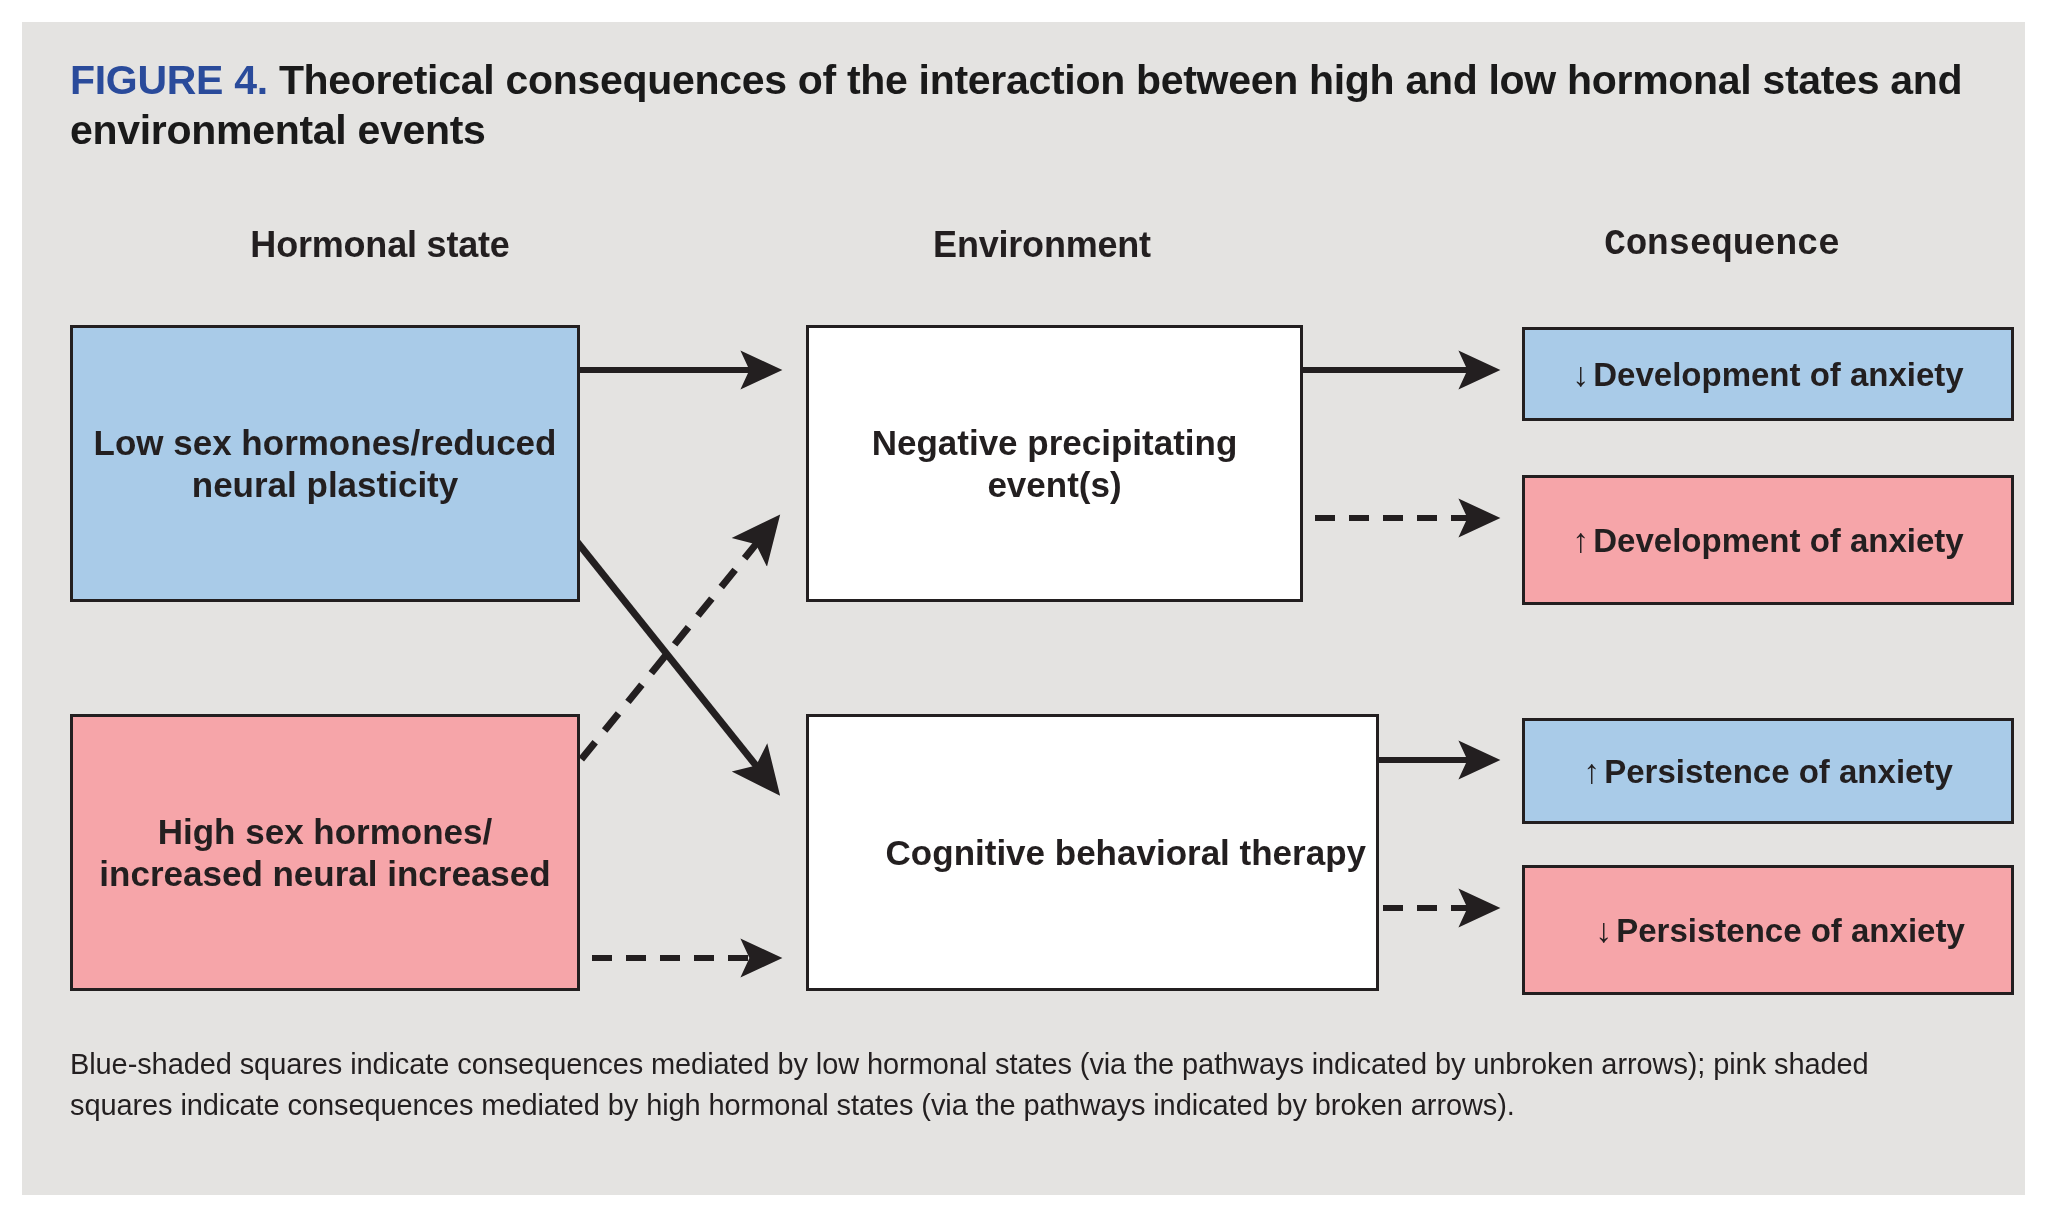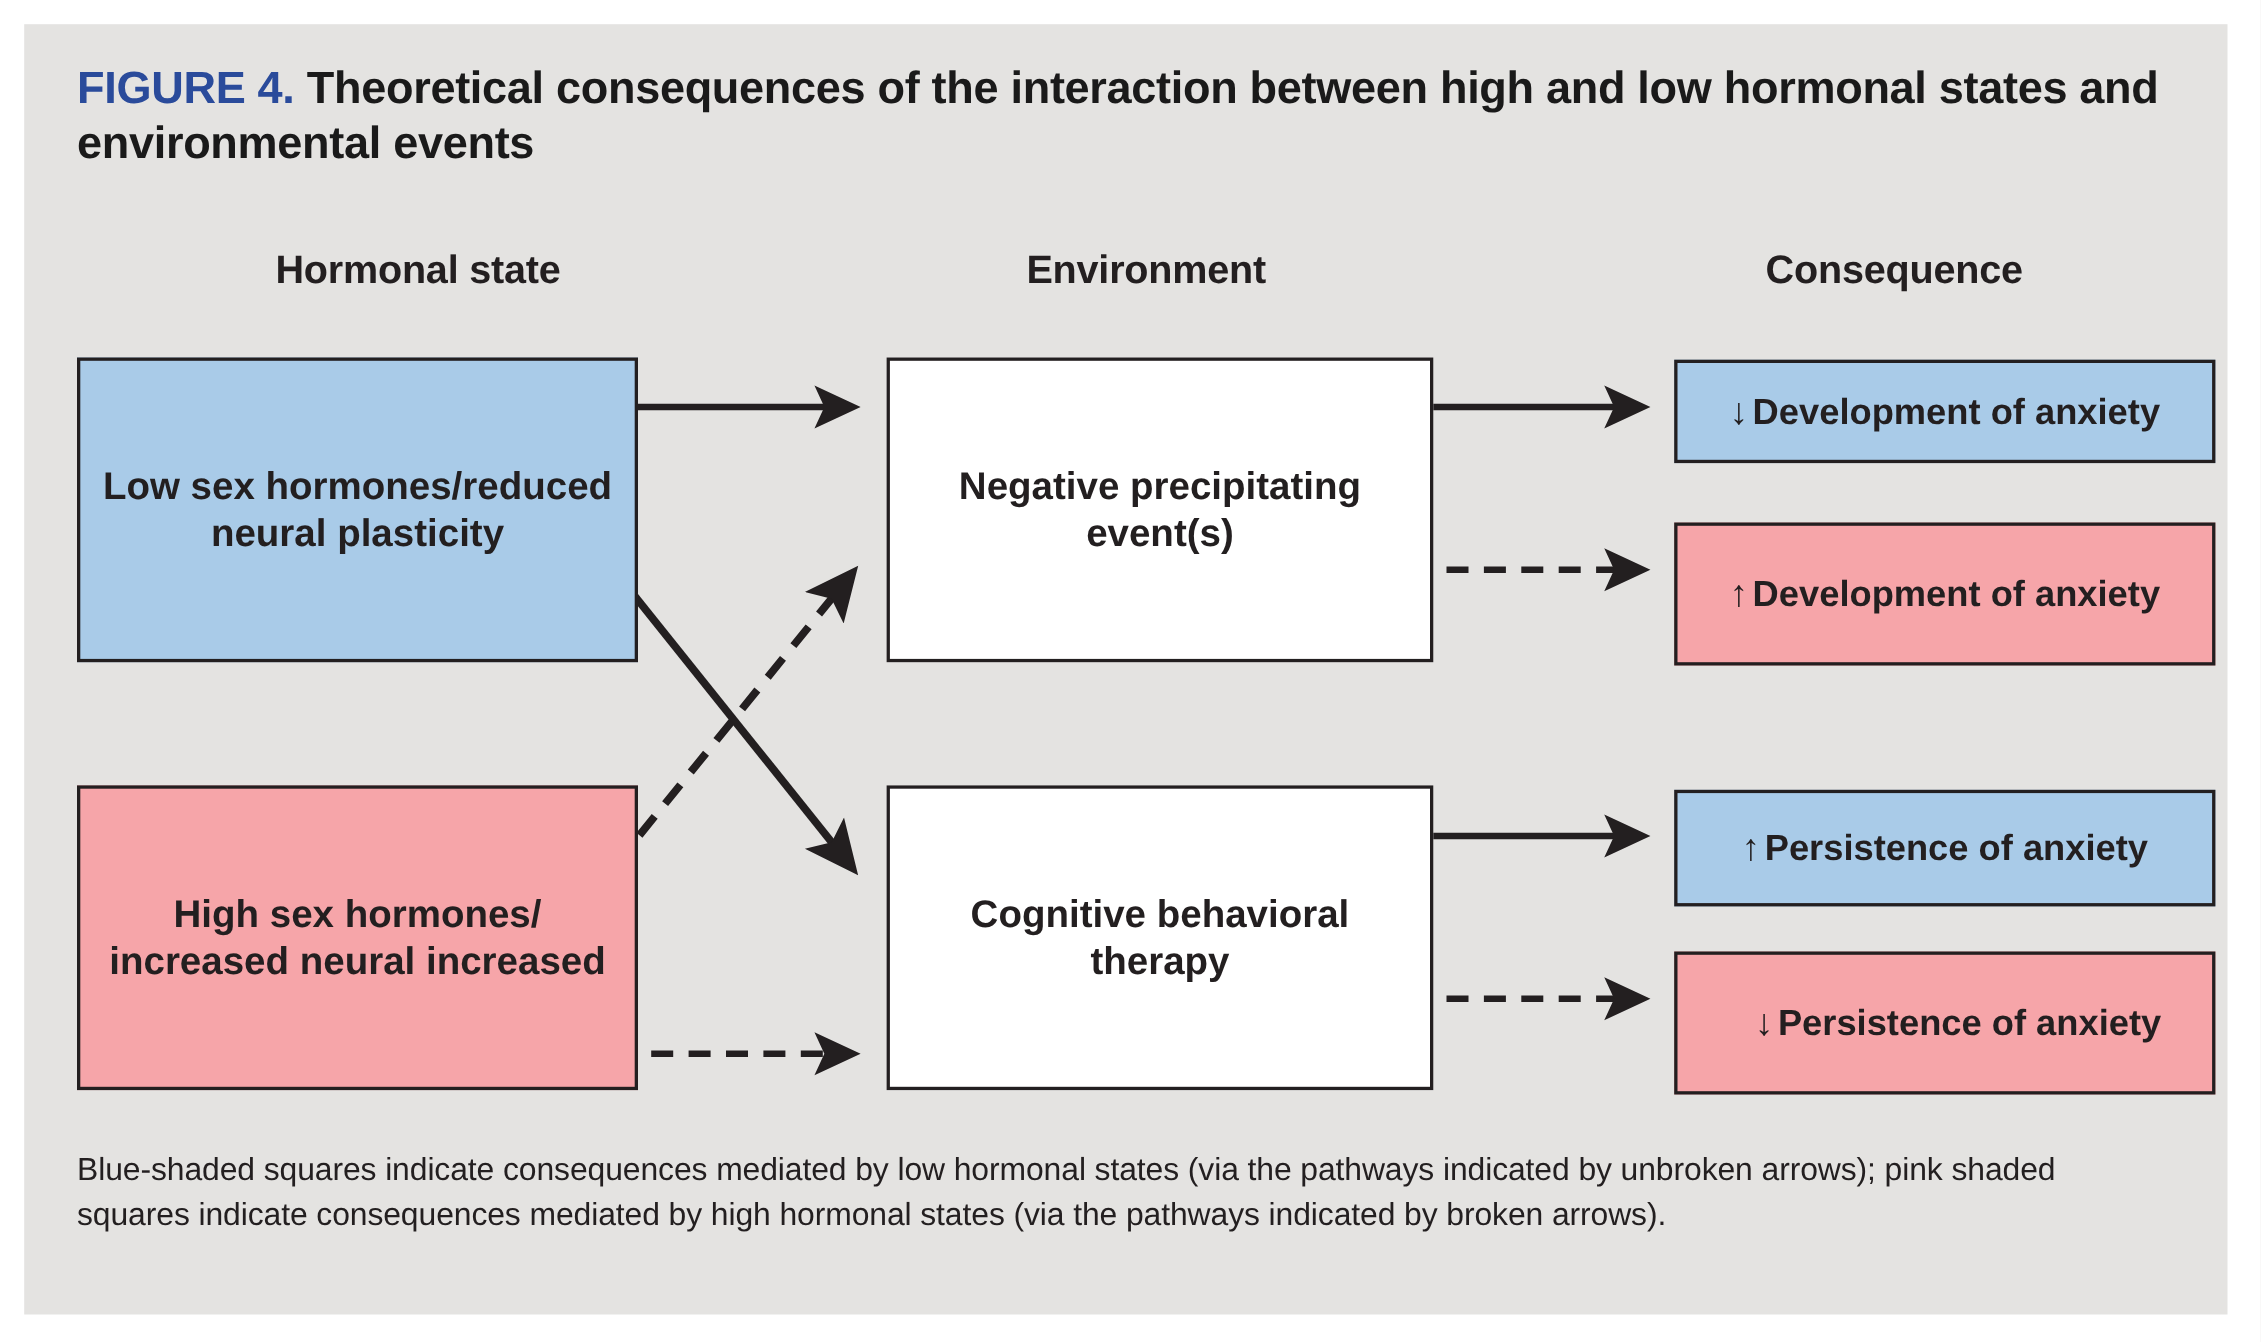--- a/index.html
+++ b/index.html
@@ -44,21 +44,21 @@
   .col-header {
     position: absolute;
     font-size: 36px;
     font-weight: bold;
     color: #231f20;
     text-align: center;
     letter-spacing: -0.2px;
   }
   #header-hormonal { left: 48px;  top: 202px; width: 620px; }
   #header-environment { left: 740px; top: 202px; width: 560px; }
-  #header-consequence { left: 1420px; top: 202px; width: 560px; }
+  #header-consequence { left: 1420px; top: 202px; width: 560px; font-family: Liberation Mono, monospace; }
 
   
   .node {
     position: absolute;
     box-sizing: border-box;
     border: 3px solid #231f20;
     display: flex;
     align-items: center;
     justify-content: center;
     text-align: center;
@@ -81,22 +81,23 @@
     left: 48px; top: 692px; width: 510px; height: 277px;
     font-size: 35px;
   }
 
   
   #box-negative-event {
     left: 784px; top: 303px; width: 497px; height: 277px;
     font-size: 35px;
   }
   #box-cbt {
-    left: 784px; top: 692px; width: 497px; height: 277px;
-    font-size: 35px;
+    left: 784px; top: 692px; width: 573px; height: 277px;
+    font-size: 35px;
+    text-align: right;
   }
 
   
   #box-dev-anxiety-down {
     left: 1500px; top: 305px; width: 492px; height: 94px;
     font-size: 33px;
   }
   #box-dev-anxiety-up {
     left: 1500px; top: 453px; width: 492px; height: 130px;
     font-size: 33px;

